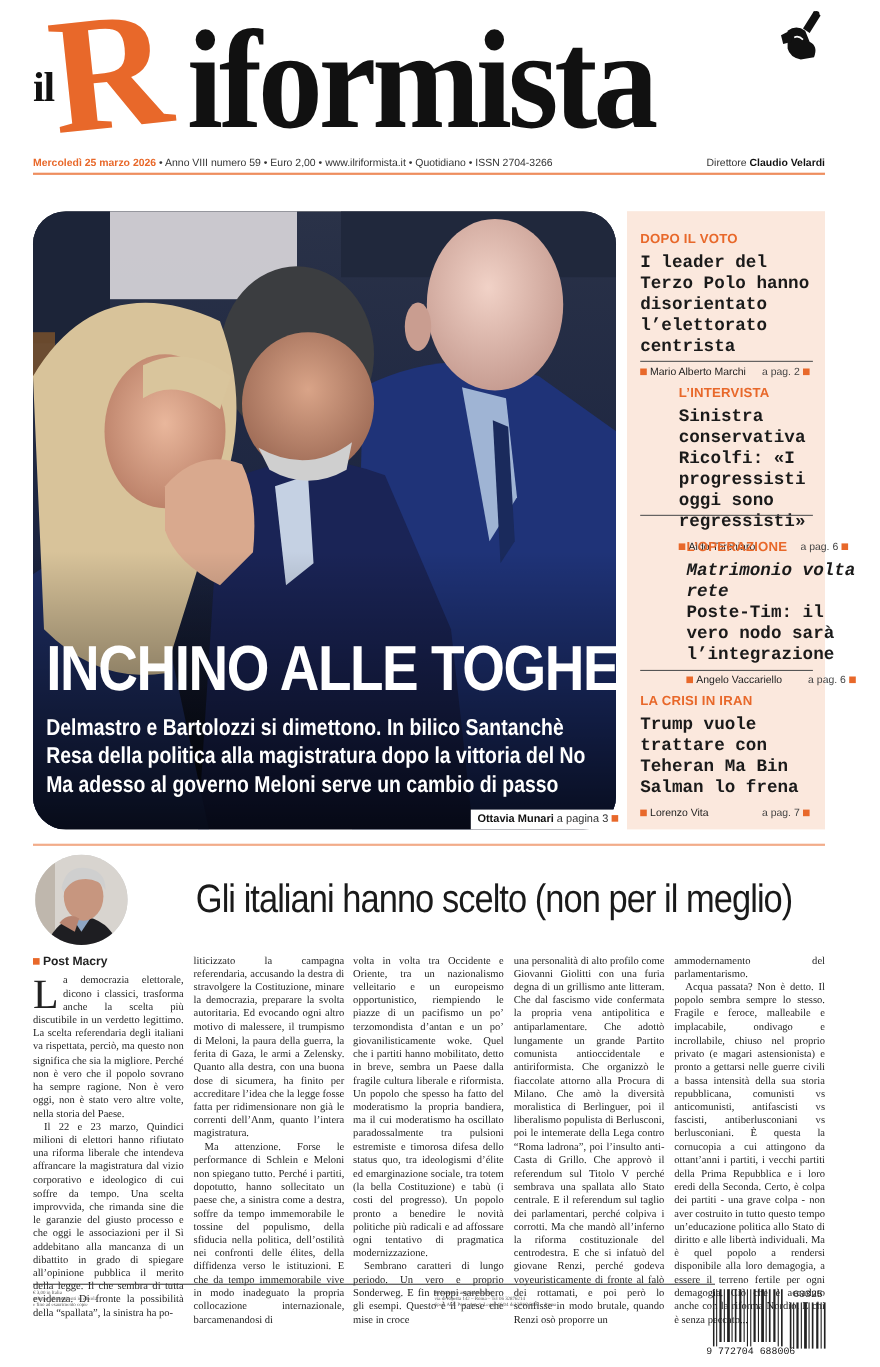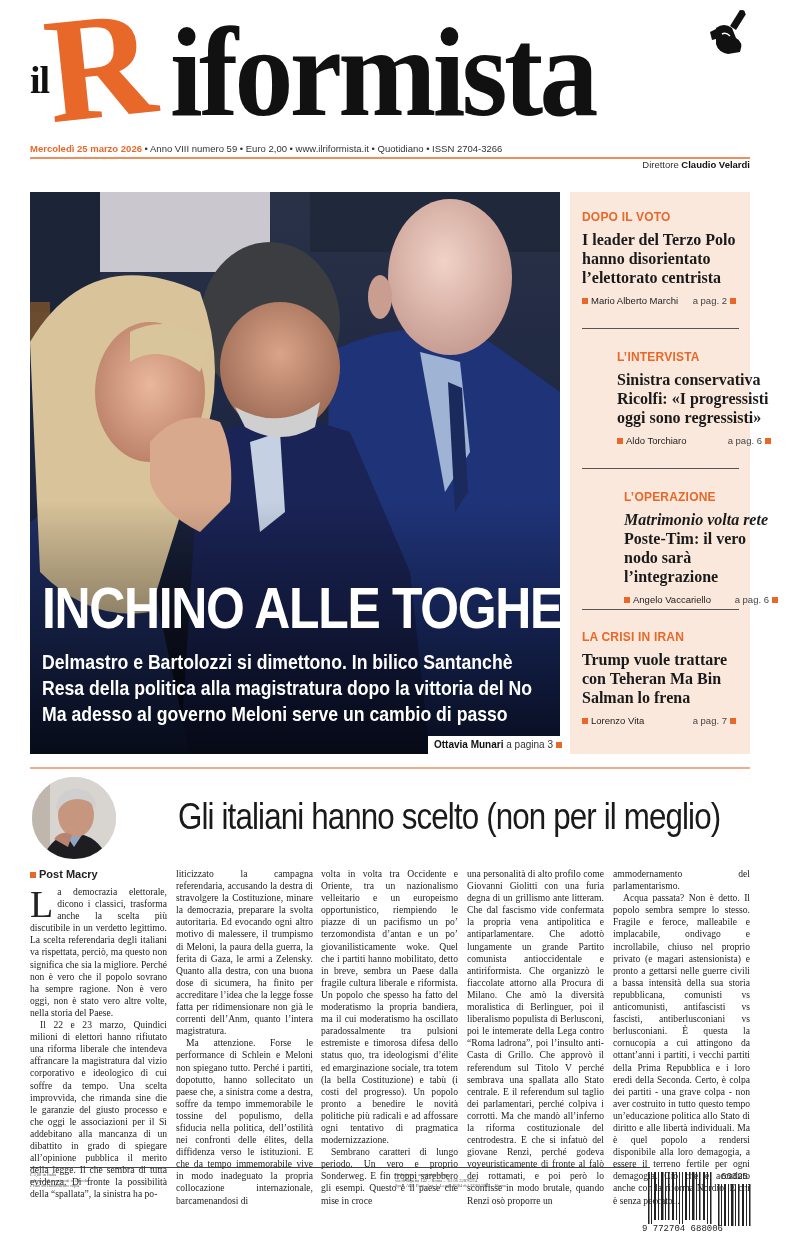--- a/index.html
+++ b/index.html
@@ -8,38 +8,38 @@
 
   
   .masthead { position: absolute; left: 0; top: 0; width: 648px; height: 140px; }
   .mast-il { position: absolute; left: 30px; top: 58px; font-family: "Liberation Serif", serif; font-weight: bold; font-size: 38px; color: #111; letter-spacing: -1px; }
   .mast-R { position: absolute; left: 54px; top: -4px; font-family: "Liberation Serif", serif; font-weight: bold; font-size: 150px; line-height: 150px; color: #e8682a; transform: rotate(-6deg); transform-origin: bottom left; }
   .mast-rest { position: absolute; left: 170px; top: 12px; font-family: "Liberation Serif", serif; font-weight: bold; font-size: 128px; line-height: 120px; color: #111; letter-spacing: -4px; transform: scaleX(0.92); transform-origin: left; }
   .mast-icon { position: absolute; left: 700px; top: 8px; width: 52px; height: 52px; }
 
   .dateline { position: absolute; left: 30px; top: 143px; width: 720px; height: 12px; font-family: "Liberation Sans Narrow", "Liberation Sans", sans-serif; font-size: 9.5px; color: #333; white-space: nowrap; }
   .dateline .date { color: #e8682a; font-weight: bold; }
-  .dateline .director { position: absolute; right: 0; top: 16px; }
+  .dateline .director { position: absolute; right: 0; top: 0; }
   .dateline .director b { font-weight: bold; color: #111; }
   .mast-rule { position: absolute; left: 30px; top: 157px; width: 720px; height: 2px; background: #e8682a; opacity: .75; }
 
   
-  .hero { position: absolute; left: 30px; top: 192px; width: 530px; height: 562px; background: #737373; overflow: hidden; }
+  .hero { position: absolute; left: 30px; top: 192px; width: 530px; height: 562px; background: #737373; overflow: hidden; border-radius: 30px; }
   .hero-photo { position: absolute; left: 0; top: 0; width: 530px; height: 562px; }
   .headline { position: absolute; left: 42px; top: 578px; font-family: "Liberation Sans Narrow", "Liberation Sans", sans-serif; font-weight: bold; font-size: 58px; line-height: 60px; color: #fff; letter-spacing: -1.5px; transform: scaleX(0.86); transform-origin: left; white-space: nowrap; }
   .subline { position: absolute; left: 42px; font-family: "Liberation Sans Narrow", "Liberation Sans", sans-serif; font-weight: bold; font-size: 21px; line-height: 24px; color: #fff; white-space: nowrap; transform: scaleX(0.84); transform-origin: left; }
   .hero-credit { position: absolute; left: 428px; top: 736px; width: 132px; height: 18px; background: #fff; font-size: 10px; line-height: 18px; padding-left: 6px; color: #333; white-space: nowrap; }
   .hero-credit b { color: #111; }
   .sq { display: inline-block; width: 6px; height: 6px; background: #e8682a; vertical-align: middle; margin: 0 3px; }
 
   
   .sidebar { position: absolute; left: 570px; top: 192px; width: 180px; height: 562px; background: #fbe8dd; }
   .sb-item { position: absolute; left: 12px; width: 157px; }
   .sb-kicker { font-family: "Liberation Sans", sans-serif; font-weight: bold; font-size: 12px; color: #e8682a; letter-spacing: 0.2px; }
-  .sb-title { margin-top: 6px; font-family: Liberation Serif, serif; font-weight: bold; font-size: 16px; line-height: 19px; color: #1a1a1a; }
+  .sb-title { margin-top: 6px; font-family: Liberation Mono, monospace; font-weight: bold; font-size: 16px; line-height: 19px; color: #1a1a1a; }
   .sb-title .it { font-style: italic; }
   .sb-meta { margin-top: 8px; font-size: 9.5px; display: flex; justify-content: space-between; }
   .sb-meta .author { font-weight: normal; color: #222; }
   .sb-meta .page { color: #444; }
   .sb-rule { position: absolute; left: 12px; width: 157px; height: 1px; background: #555; }
 
   
   .sec-rule { position: absolute; left: 30px; top: 767px; width: 720px; height: 2px; background: #e8682a; opacity: .55; }
   .avatar { position: absolute; left: 32px; top: 777px; width: 84px; height: 82px; border-radius: 50%; overflow: hidden; background: #ccc; }
   .op-title { position: absolute; left: 178px; top: 795px; font-family: "Liberation Sans Narrow", "Liberation Sans", sans-serif; font-size: 36px; line-height: 44px; color: #1a1a1a; letter-spacing: -1px; transform: scaleX(0.87); transform-origin: left; white-space: nowrap; }

